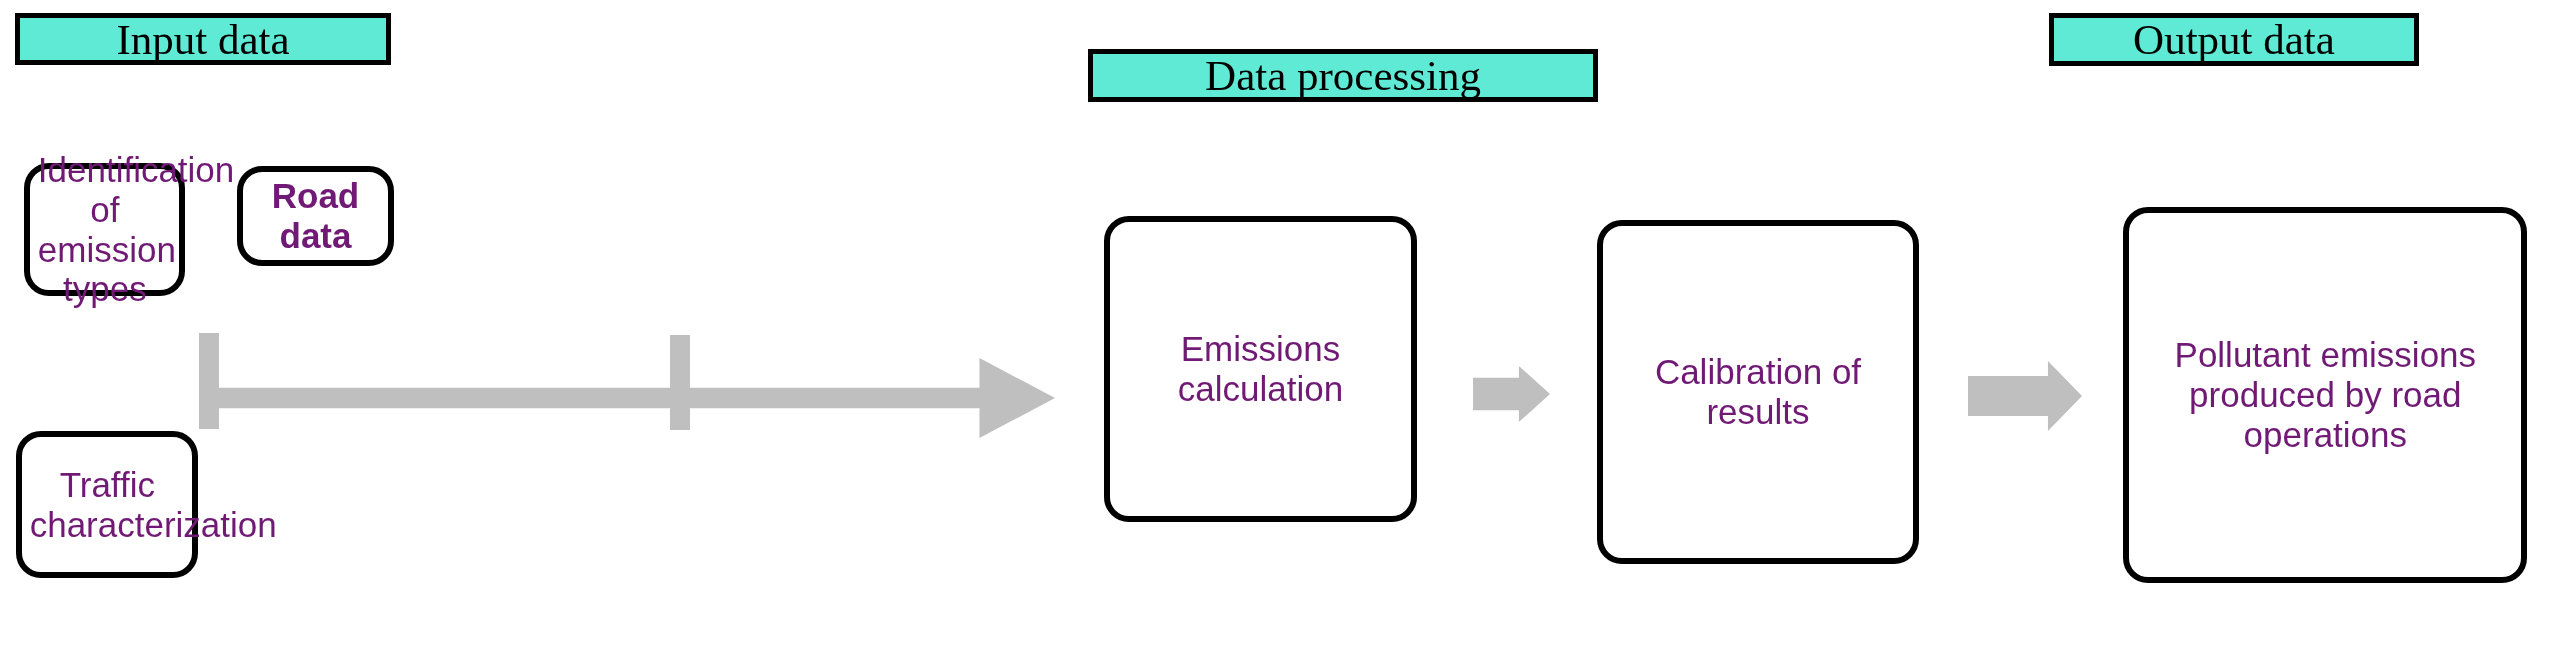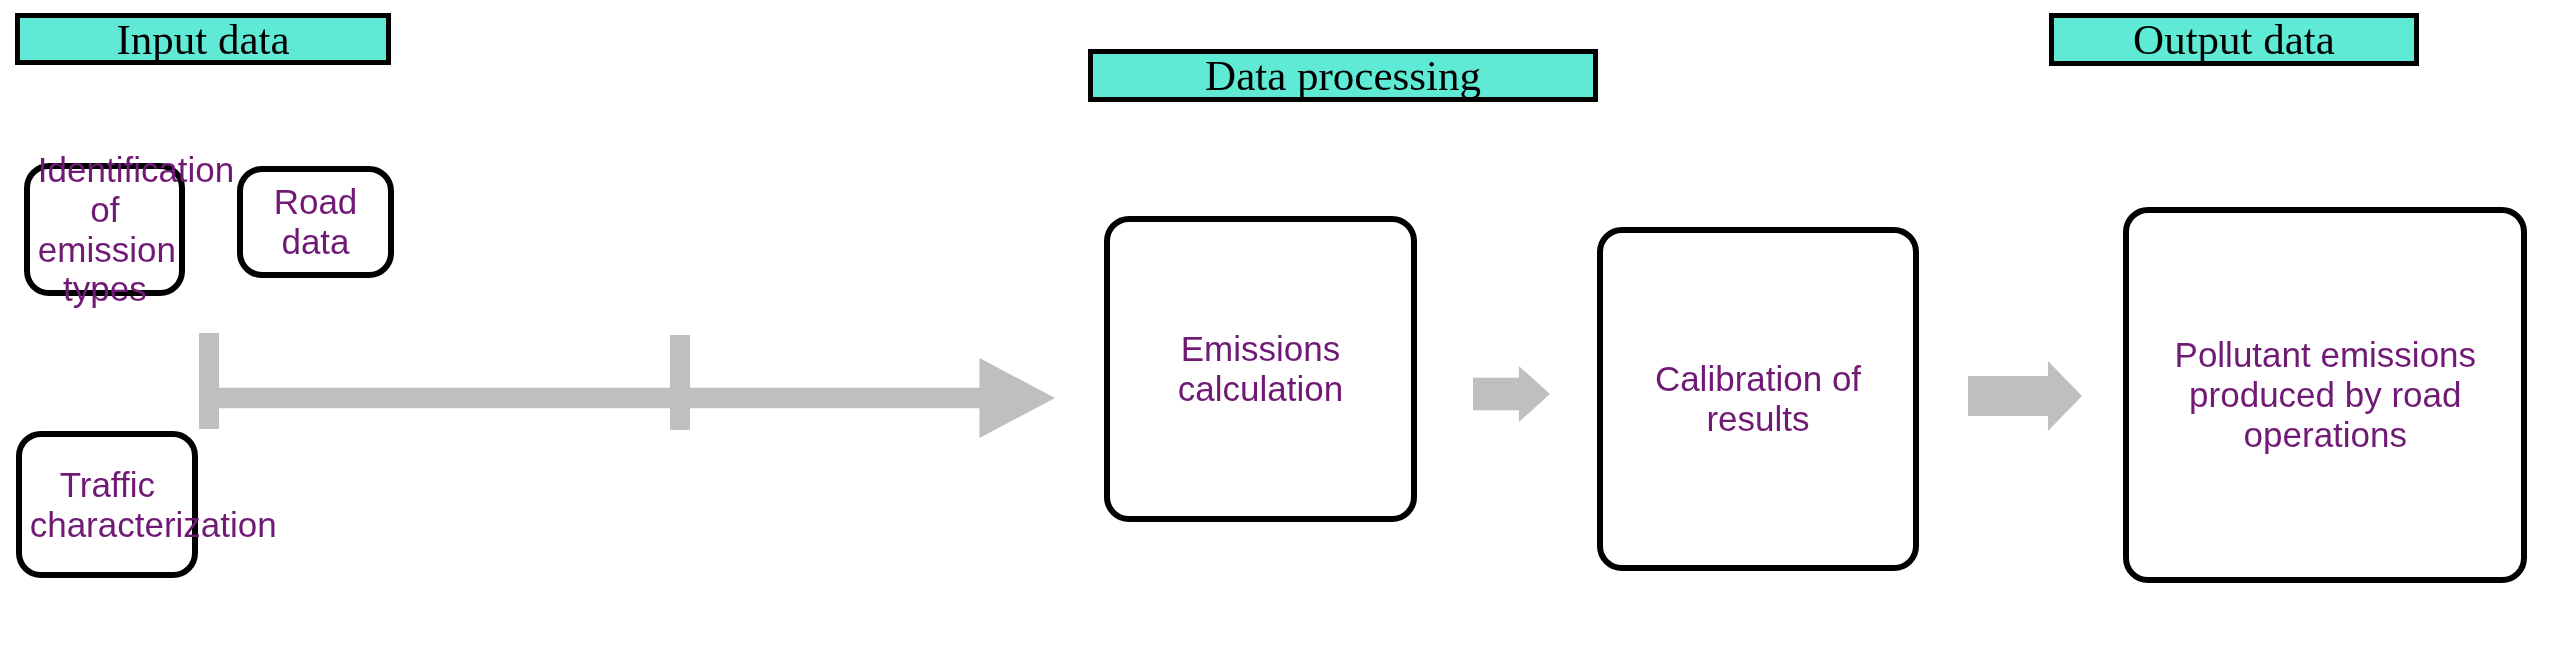--- a/index.html
+++ b/index.html
@@ -85,40 +85,40 @@
   <div class="grey-arrow" style="left:216px; top:358px; width:839px; height:80px;">
     <svg viewBox="0 0 1133 108" preserveAspectRatio="none">
       <path d="M0,40 L1031,40 L1031,0 L1133,54 L1031,108 L1031,68 L0,68 Z" fill="#BFBFBF"></path>
     </svg>
   </div>
 
   <div class="node" style="left:24.4px; top:163px; width:161px; height:133px;">
     <span class="node-text">Identification of emission types</span>
   </div>
 
-  <div class="node" style="left:237px; top:166px; width:157px; height:112px;">
+  <div class="node" style="left:237px; top:166px; width:157px; height:100px;font-weight:bold;">
     <span class="node-text">Road data</span>
   </div>
 
   <div class="node" style="left:16.3px; top:431px; width:182px; height:147px;">
     <span class="node-text">Traffic characterization</span>
   </div>
 
 
   <div class="node" style="left:1104px; top:216px; width:313px; height:306px;">
     <span class="node-text">Emissions calculation</span>
   </div>
 
   <div class="grey-arrow" style="left:1473px; top:366px; width:77px; height:56px;">
     <svg viewBox="0 0 104 76" preserveAspectRatio="none">
       <path d="M0,16 L62,16 L62,0 L104,38 L62,76 L62,60 L0,60 Z" fill="#BFBFBF"></path>
     </svg>
   </div>
 
-  <div class="node" style="left:1597px; top:227px; width:322px; height:344px;">
+  <div class="node" style="left:1597px; top:220px; width:322px; height:344px;">
     <span class="node-text">Calibration of results</span>
   </div>
 
   <div class="grey-arrow" style="left:1968px; top:361px; width:114px; height:70px;">
     <svg viewBox="0 0 154 94" preserveAspectRatio="none">
       <path d="M0,20 L108,20 L108,0 L154,47 L108,94 L108,74 L0,74 Z" fill="#BFBFBF"></path>
     </svg>
   </div>
 
   <div class="node" style="left:2123px; top:207px; width:404px; height:376px;padding-left:8px;">

